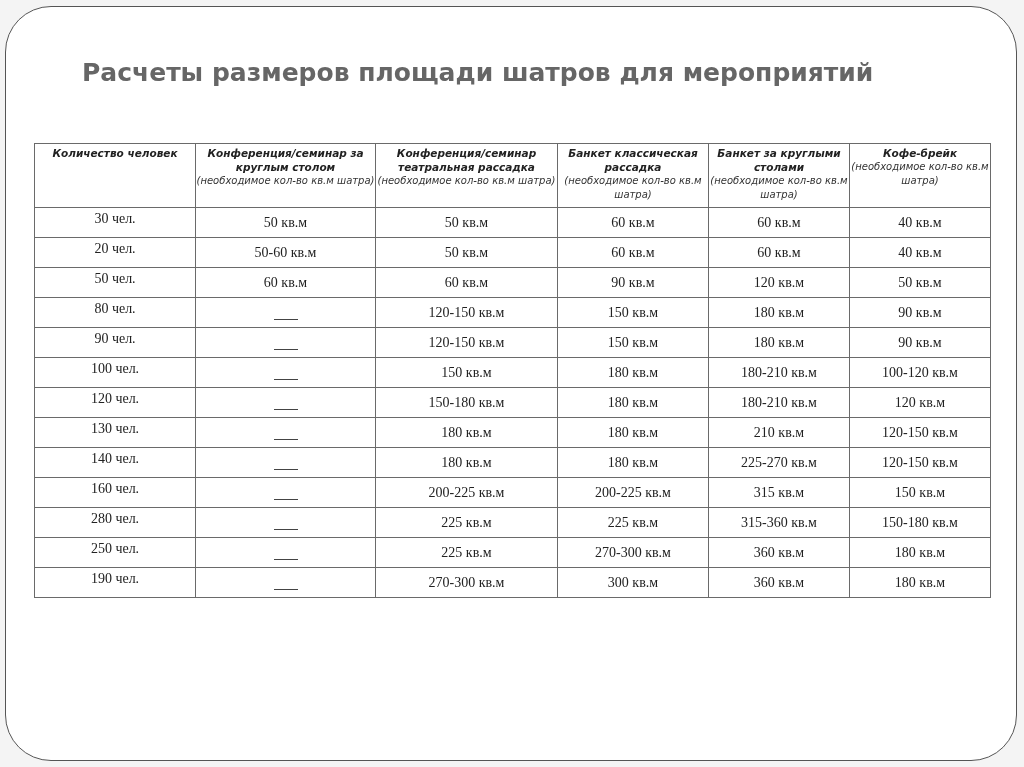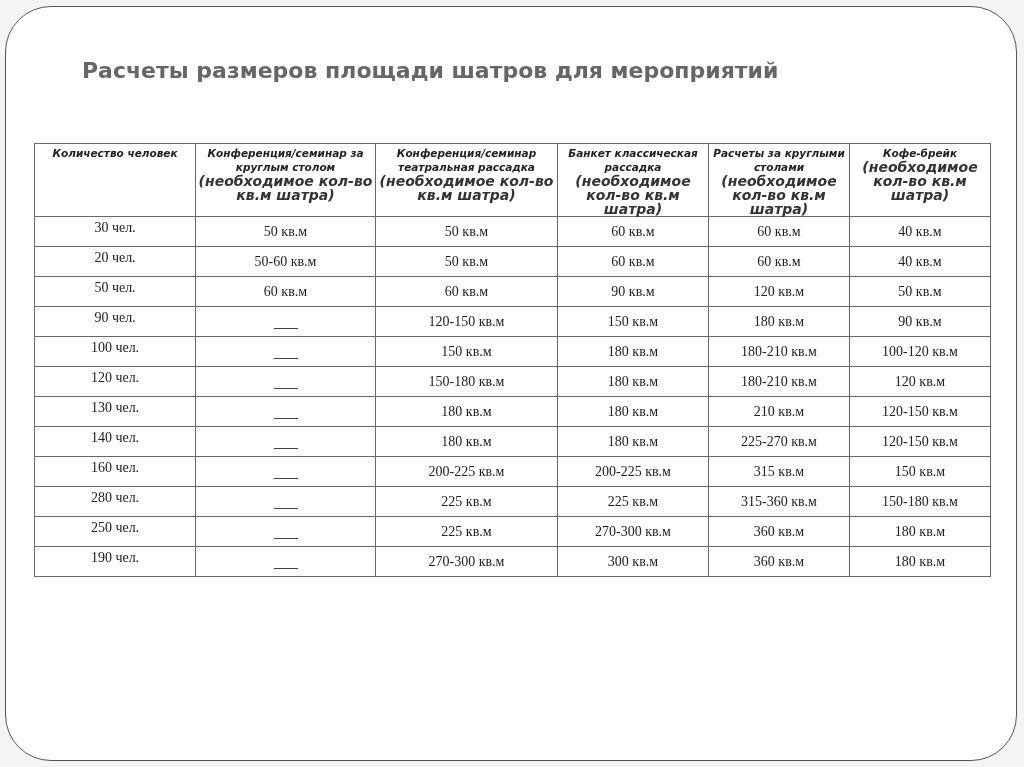--- a/index.html
+++ b/index.html
@@ -21,21 +21,21 @@
       border-radius: 46px;
       background: #ffffff;
     }
     .title {
       position: absolute;
       left: 82px;
       top: 58px;
       width: 880px;
       font-family: "DejaVu Sans", sans-serif;
       font-weight: bold;
-      font-size: 22px;
+      font-size: 25px;
       color: #666666;
       letter-spacing: 0px;
       white-space: nowrap;
     }
     table.sizes {
       position: absolute;
       left: 34px;
       top: 143px;
       width: 956px;
       border-collapse: collapse;
@@ -55,22 +55,22 @@
       font-family: "DejaVu Sans", sans-serif;
       font-style: italic;
       font-weight: bold;
       font-size: 10.5px;
       line-height: 14px;
       color: #222;
       margin-top: 32px;
     }
     table.sizes th .sub {
       display: block;
-      font-weight: bold;
-      font-size: 14px;
+      font-weight: normal;
+      font-size: 10px;
       line-height: 14px;
       color: #333;
     }
     table.sizes th .main { display: block; }
     table.sizes td {
       height: 26px;
       font-size: 14px;
       vertical-align: middle;
     }
     table.sizes td.people { vertical-align: top; padding-top: 3px; }
@@ -112,21 +112,21 @@
         </th>
         <th>
           <span class="main">Конференция/семинар театральная рассадка</span>
           <span class="sub">(необходимое кол-во кв.м шатра)</span>
         </th>
         <th>
           <span class="main">Банкет  классическая рассадка</span>
           <span class="sub">(необходимое кол-во кв.м шатра)</span>
         </th>
         <th>
-          <span class="main">Расчеты за круглыми столами</span>
+          <span class="main">Банкет за круглыми столами</span>
           <span class="sub">(необходимое кол-во кв.м шатра)</span>
         </th>
         <th>
           <span class="main">Кофе-брейк</span>
           <span class="sub">(необходимое кол-во кв.м шатра)</span>
         </th>
       </tr>
   </thead>
   <tbody id="tbody">
       <tr>
@@ -145,20 +145,28 @@
         <td>60 кв.м</td>
         <td>40 кв.м</td>
       </tr>
       <tr>
         <td class="people">50 чел.</td>
         <td>60 кв.м</td>
         <td>60 кв.м</td>
         <td>90 кв.м</td>
         <td>120 кв.м</td>
         <td>50 кв.м</td>
+      </tr>
+      <tr>
+        <td class="people">80 чел.</td>
+        <td class="dash"><span class="dash-mark"></span></td>
+        <td>120-150 кв.м</td>
+        <td>150 кв.м</td>
+        <td>180 кв.м</td>
+        <td>90 кв.м</td>
       </tr>
       <tr>
         <td class="people">90 чел.</td>
         <td class="dash"><span class="dash-mark"></span></td>
         <td>120-150 кв.м</td>
         <td>150 кв.м</td>
         <td>180 кв.м</td>
         <td>90 кв.м</td>
       </tr>
       <tr>

